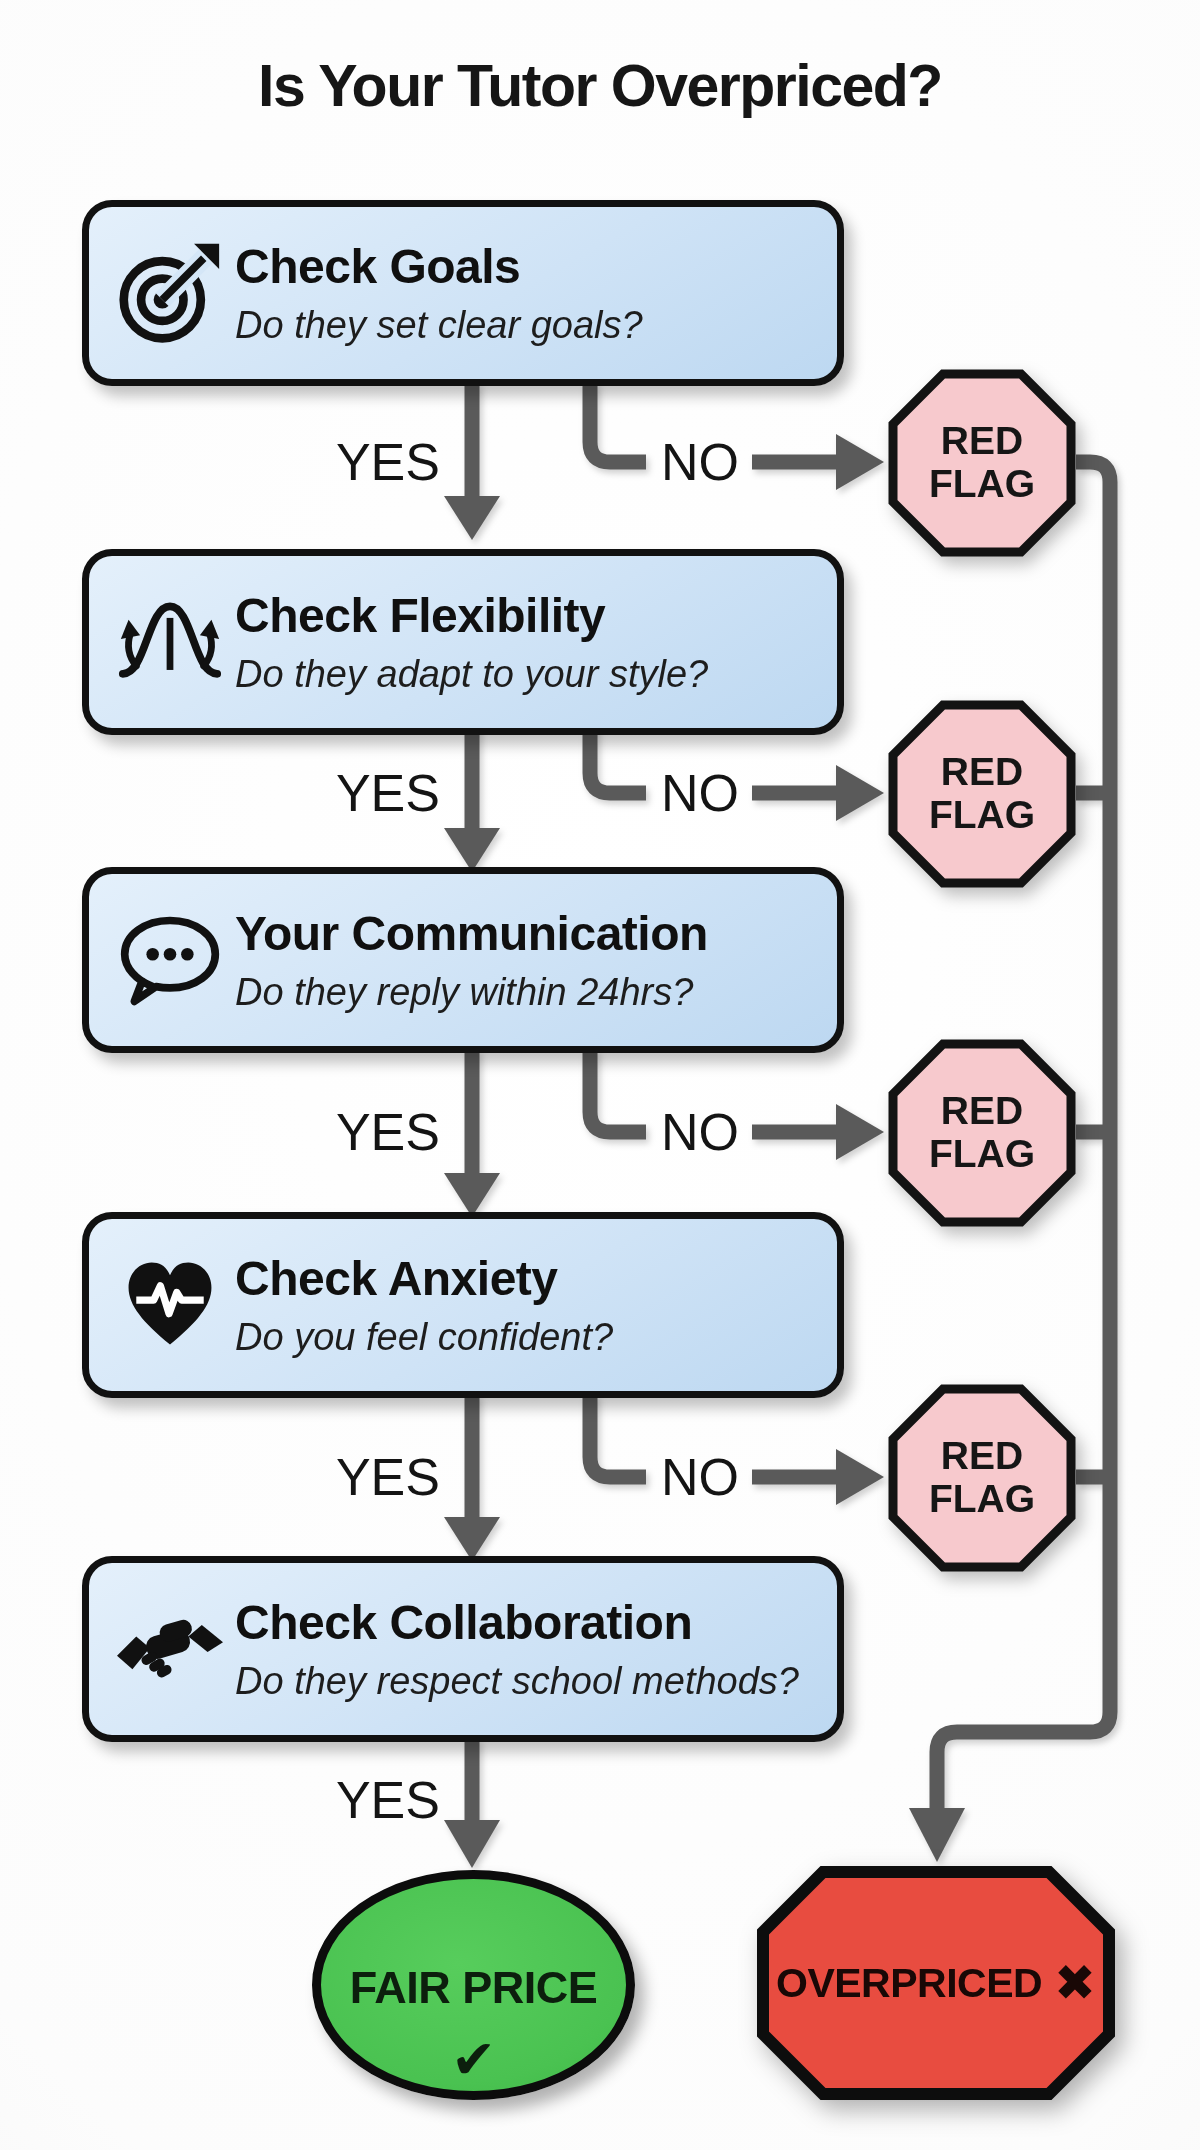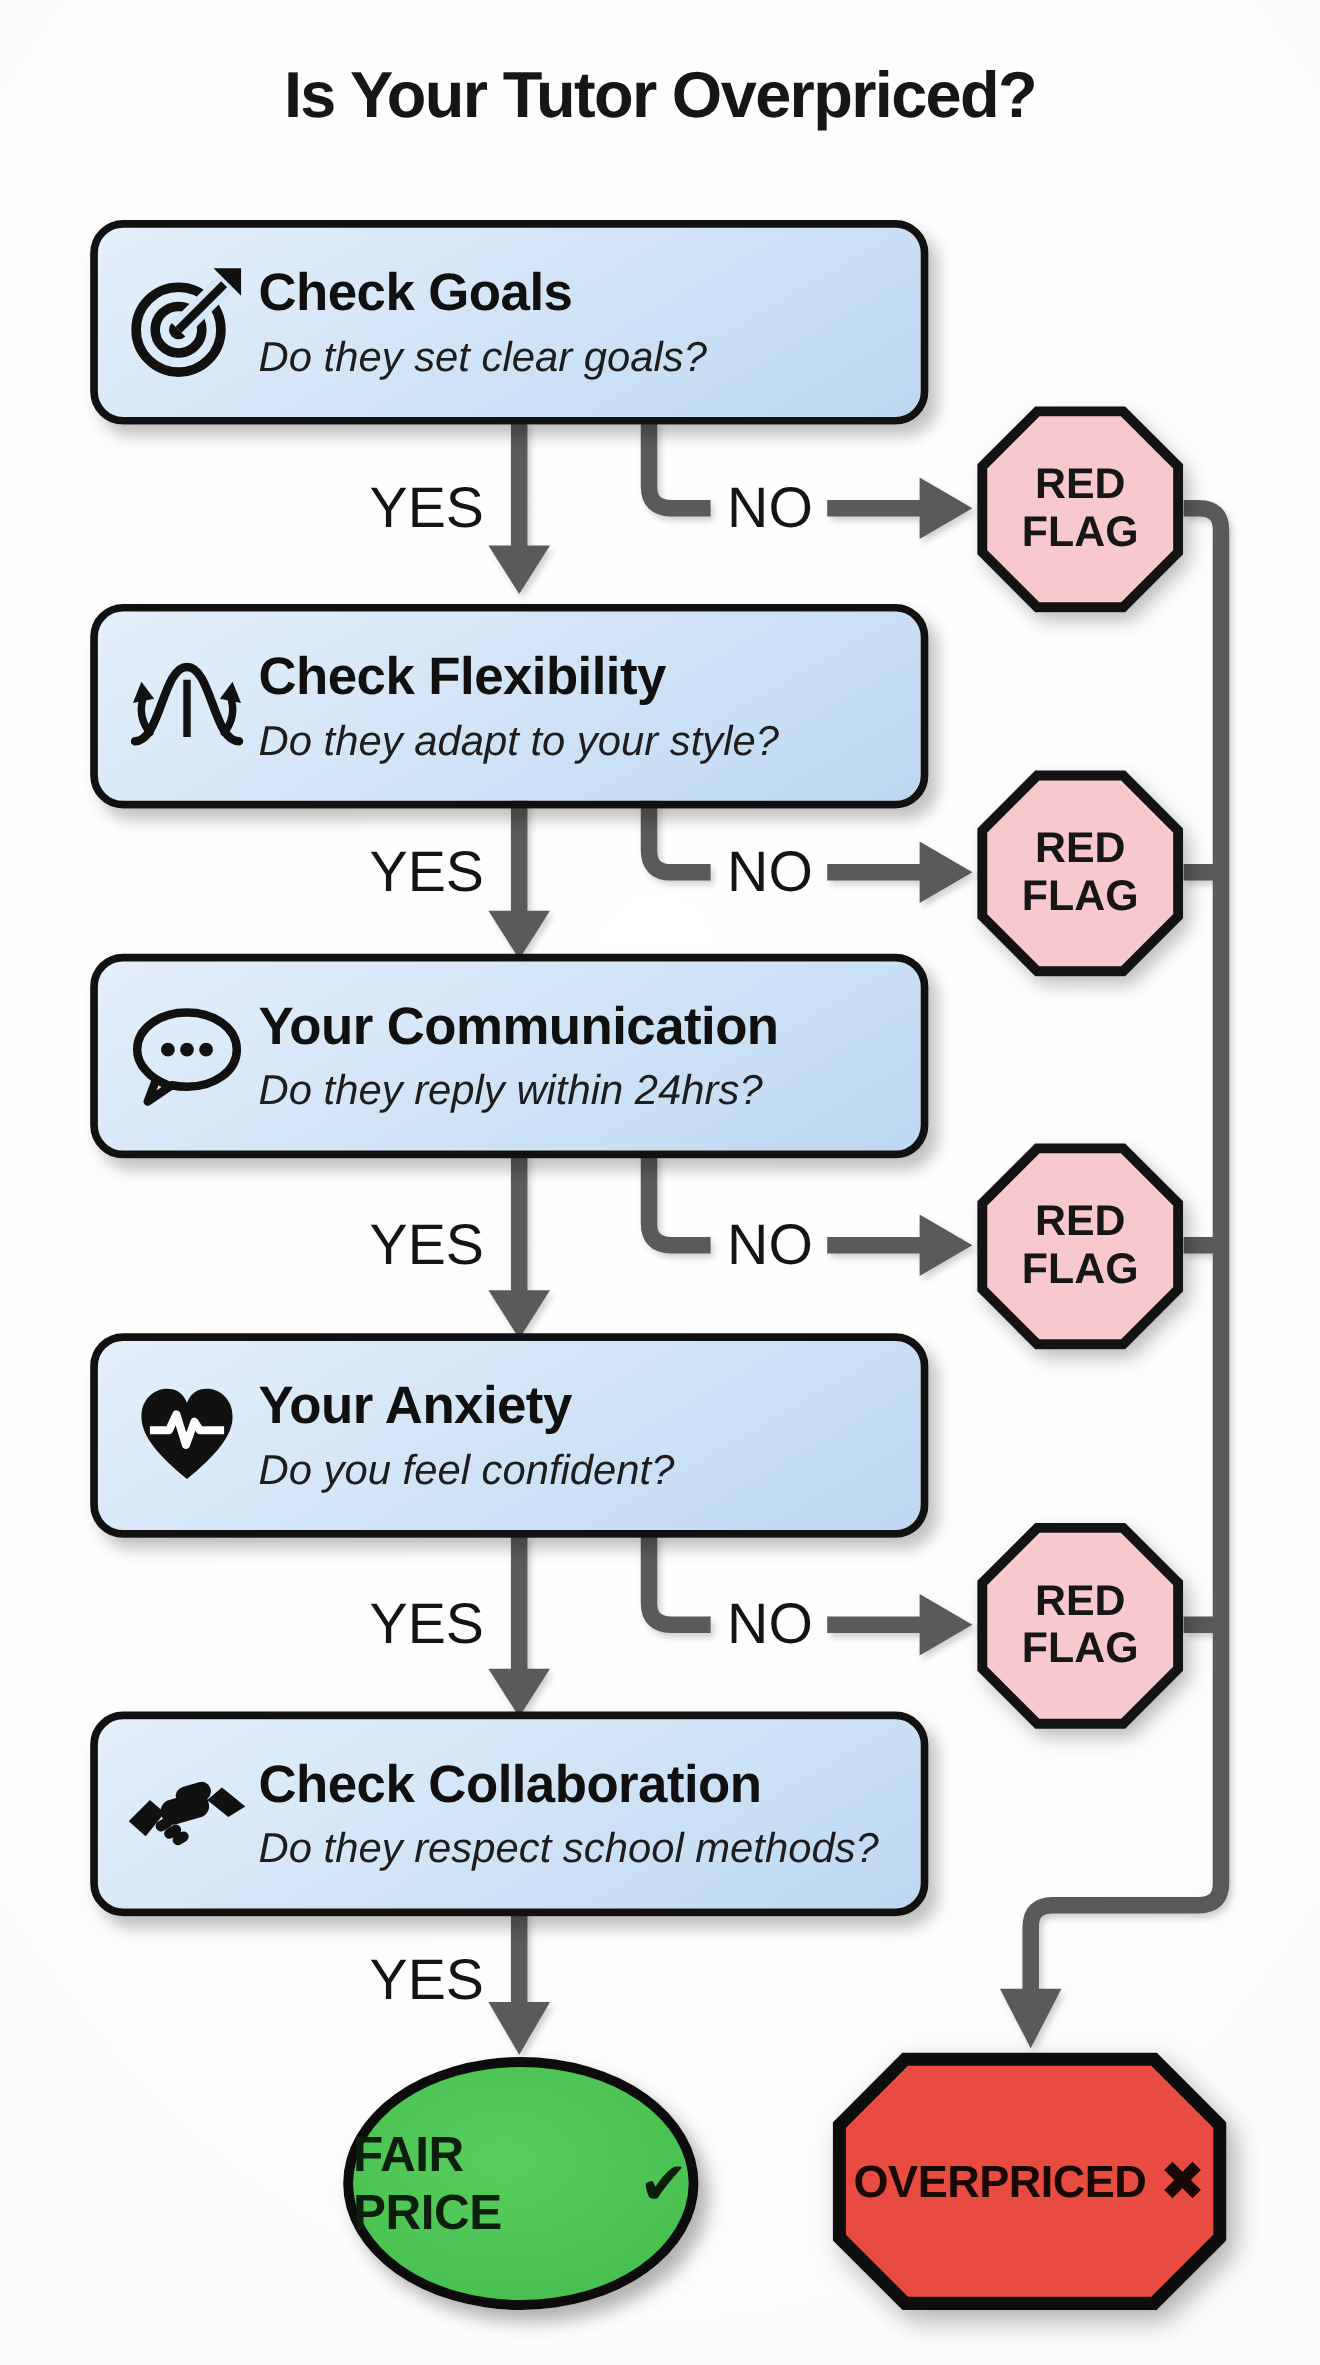--- a/index.html
+++ b/index.html
@@ -41,21 +41,21 @@
   .rf-text{
     position:absolute;inset:0;display:flex;align-items:center;justify-content:center;text-align:center;
     font-size:39px;font-weight:700;line-height:1.1;color:#161616;padding:0 28px;
   }
   
   .fair{
     position:absolute;left:312px;top:1870px;width:323px;height:230px;box-sizing:border-box;
     background:radial-gradient(80% 80% at 45% 40%, #57cd5c 0%, #4ac251 70%, #3fb847 100%);
     border:9px solid #0c0c0c;border-radius:50%;
     box-shadow:9px 11px 16px rgba(0,0,0,0.3);
-    display:flex;align-items:center;justify-content:flex-end;gap:14px;
+    display:flex;align-items:center;justify-content:flex-end;gap:14px;flex-direction:column;
   }
   .fair .out-label{font-size:45px;font-weight:700;letter-spacing:-0.5px;color:#0c1f0d;}
   .fair .out-mark{font-size:54px;font-weight:700;color:#0c1f0d;}
   .over{position:absolute;left:757px;top:1866px;width:358px;height:234px;filter:drop-shadow(8px 10px 12px rgba(0,0,0,0.3));}
   .over svg{position:absolute;inset:0;}
   .over-inner{position:absolute;inset:0;display:flex;align-items:center;justify-content:center;gap:12px;}
   .over .out-label{font-size:41px;font-weight:700;letter-spacing:-0.5px;color:#190806;}
   .over .out-mark{font-size:50px;font-weight:700;color:#190806;}
 </style>
 </head>
@@ -153,21 +153,21 @@
   </div>
 
   <div class="step step4">
     <span class="step-icon">
       <svg viewBox="0 0 110 110">
         <path d="M55,96 C27,73 12,55 12,37 C12,21 24,11 36,11 C45,11 51,15 55,24 C59,15 65,11 74,11 C86,11 98,21 98,37 C98,55 83,73 55,96 Z" fill="#111"></path>
         <polyline points="20,50 38,50 45,35 54,64 62,42 67,50 90,50" fill="none" stroke="#fff" stroke-width="7.5" stroke-linejoin="round"></polyline>
       </svg>
     </span>
     <div class="step-text">
-      <div class="step-title">Your Anxiety</div>
+      <div class="step-title">Check Anxiety</div>
       <div class="step-question">Do you feel confident?</div>
     </div>
   </div>
 
   <div class="step step5">
     <span class="step-icon">
       <svg viewBox="0 0 110 110">
         <g fill="#111">
           <polygon points="0,62 20,42 34,54 16,76"></polygon>
           <polygon points="110,48 88,30 74,42 94,58"></polygon>

